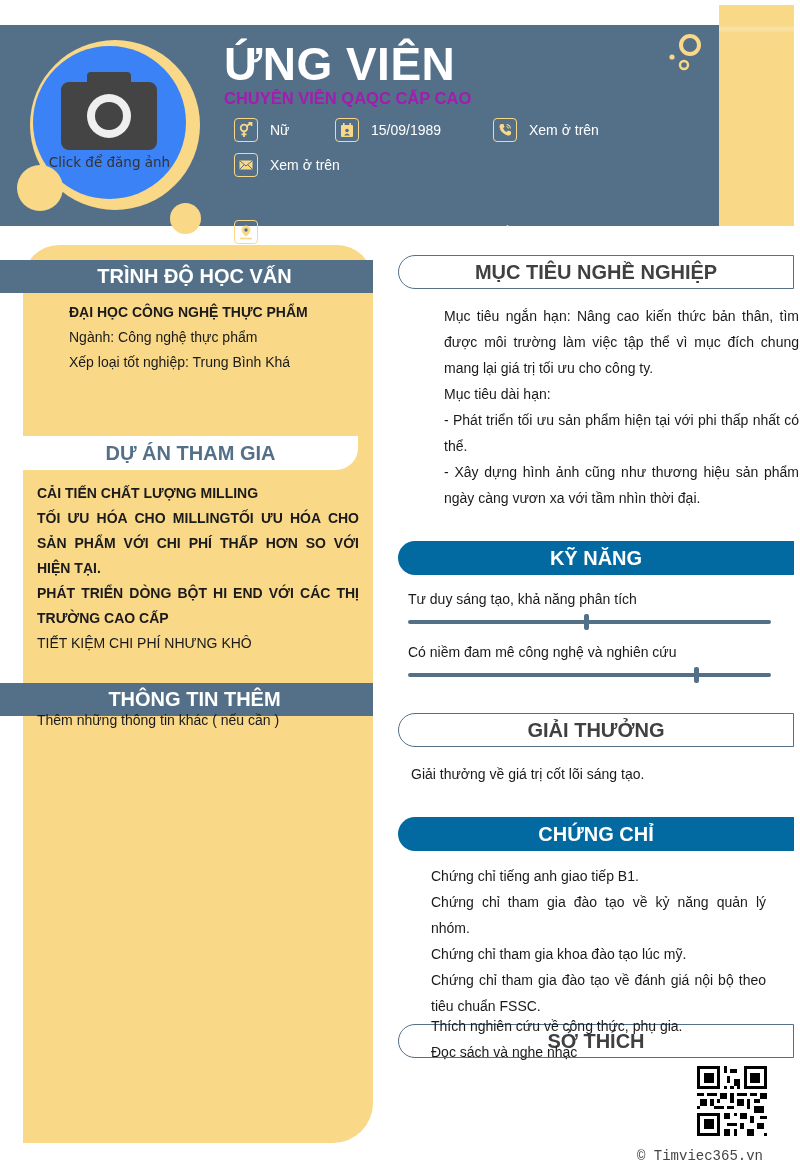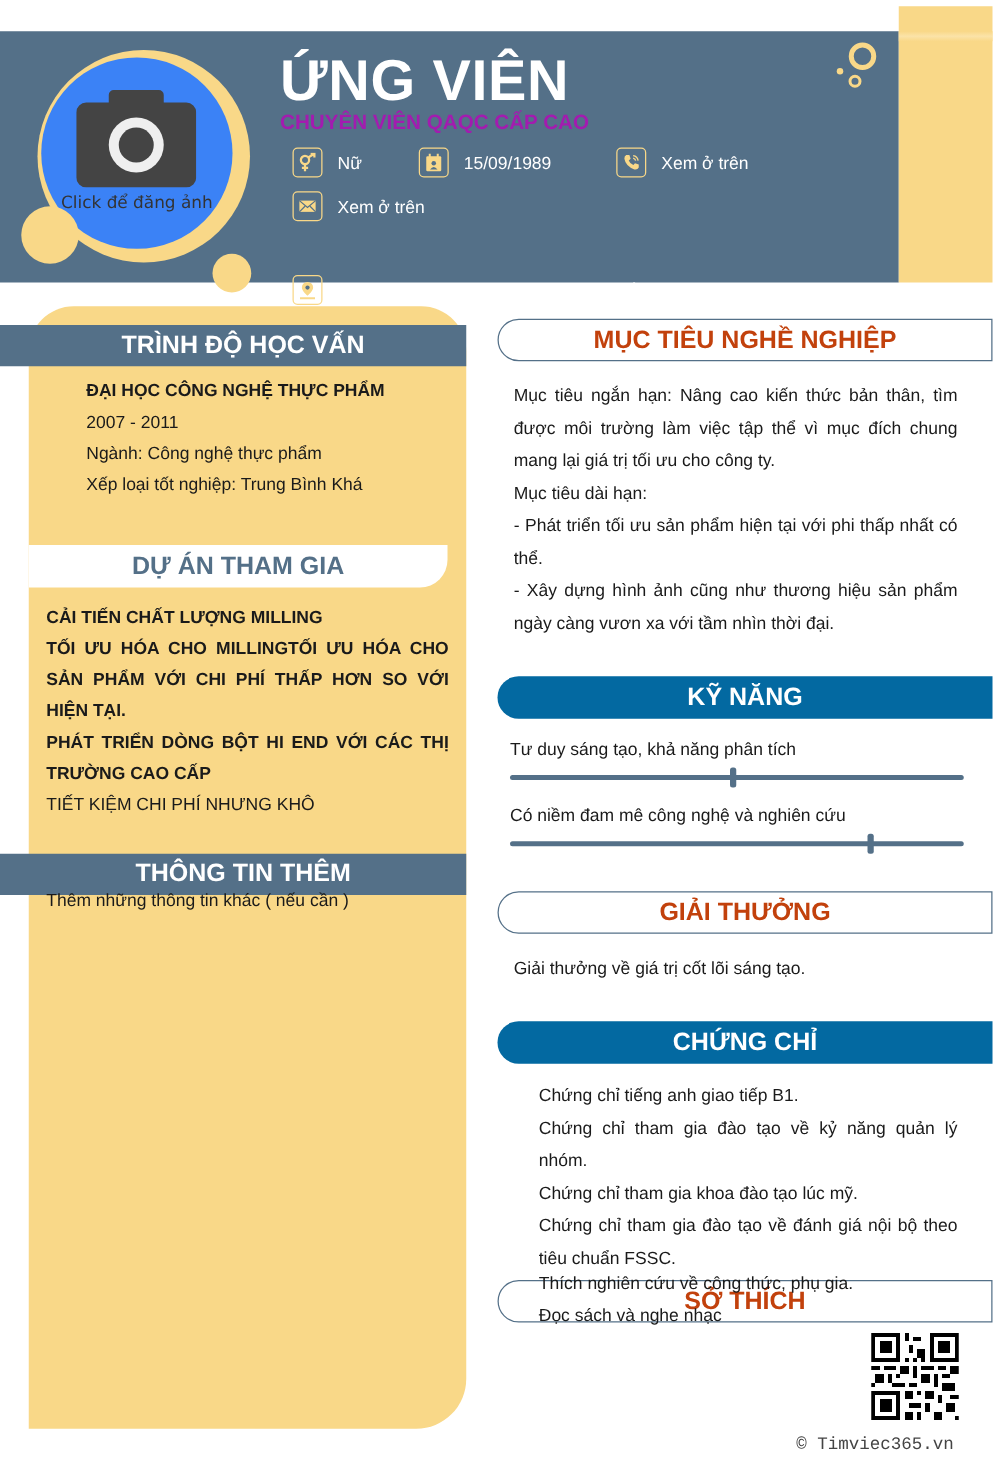--- a/index.html
+++ b/index.html
@@ -31,21 +31,21 @@
   
   .left-panel { position: absolute; left: 23px; top: 245px; width: 350px; height: 898px; background: #f9d888; border-radius: 36px 36px 36px 0; border-top-left-radius: 36px; }
   .left-panel { border-radius: 36px 36px 40px 0; }
   .left-head { position: absolute; left: 0; width: 373px; height: 33px; background: #547088; color: #fff; font-size: 20px; font-weight: bold; text-align: center; line-height: 33px; padding-left: 16px; }
   .left-head-white { position: absolute; left: 23px; width: 335px; height: 34px; background: #fff; color: #547088; font-size: 20px; font-weight: bold; text-align: center; line-height: 34px; border-radius: 0 0 22px 0; }
   .ltext { position: absolute; left: 37px; width: 322px; font-size: 14px; line-height: 25px; color: #1a1a1a; }
   .ltext .b { font-weight: bold; }
   .justify { text-align: justify; text-align-last: left; }
 
   
-  .rhead-outline { position: absolute; left: 398px; width: 396px; height: 34px; border: 1.2px solid #547088; border-radius: 18px 0 0 18px; color: #c2410c; font-size: 20px; font-weight: bold; text-align: center; line-height: 32px; background: #fff; }
+  .rhead-outline { position: absolute; left: 398px; width: 396px; height: 34px; border: 1.2px solid #547088; border-radius: 18px 0 0 18px; color: #404040; font-size: 20px; font-weight: bold; text-align: center; line-height: 32px; background: #fff; }
   .rhead-fill { position: absolute; left: 398px; width: 396px; height: 34px; background: #0369a1; border-radius: 18px 0 0 18px; color: #fff; font-size: 20px; font-weight: bold; text-align: center; line-height: 34px; }
   .rtext { position: absolute; left: 411px; width: 355px; font-size: 14px; line-height: 26px; color: #1a1a1a; }
   .rtext p { margin: 0; }
   .rtext.indent { left: 431px; width: 335px; }
 
   .skill-label { position: absolute; left: 408px; font-size: 14px; color: #1a1a1a; }
   .skill-bar { position: absolute; left: 408px; width: 363px; height: 4px; background: #547088; border-radius: 2px; }
   .skill-knob { position: absolute; top: -6px; width: 5px; height: 16px; background: #547088; border-radius: 2px; }
 
   .qr { position: absolute; left: 697px; top: 1066px; width: 70px; height: 70px; }
@@ -129,40 +129,39 @@
       </svg>
   </div>
   <span>KP Mỹ Thạnh, Phường Phú Mỹ, TP. Hồ Chí Minh.</span>
 </div>
 
 <div class="left-panel"></div>
 
 <div class="left-head" style="top:260px;">TRÌNH ĐỘ HỌC VẤN</div>
 <div class="ltext" style="top:300px;margin-left:32px;">
   <div class="b">ĐẠI HỌC CÔNG NGHỆ THỰC PHẨM</div>
-  <div>2007 - 2011</div>
   <div>Ngành: Công nghệ thực phẩm</div>
   <div>Xếp loại tốt nghiệp: Trung Bình Khá</div>
 </div>
 
 <div class="left-head-white" style="top:436px;">DỰ ÁN THAM GIA</div>
 <div class="ltext justify" style="top:481px;">
   <div class="b">CẢI TIẾN CHẤT LƯỢNG MILLING</div>
   <div class="b">TỐI ƯU HÓA CHO MILLINGTỐI ƯU HÓA CHO SẢN PHẨM VỚI CHI PHÍ THẤP HƠN SO VỚI HIỆN TẠI.</div>
   <div class="b">PHÁT TRIỂN DÒNG BỘT HI END VỚI CÁC THỊ TRƯỜNG CAO CẤP</div>
   <div>TIẾT KIỆM CHI PHÍ NHƯNG KHÔ</div>
 </div>
 
 <div class="left-head" style="top:683px;">THÔNG TIN THÊM</div>
 <div class="ltext" style="top:708px;">
   <div>Thêm những thông tin khác ( nếu cần )</div>
 </div>
 
 <div class="rhead-outline" style="top:255px;">MỤC TIÊU NGHỀ NGHIỆP</div>
-<div class="rtext justify" style="top:303px;">
+<div class="rtext justify" style="top:303px;margin-left:33px;">
   <p>Mục tiêu ngắn hạn: Nâng cao kiến thức bản thân, tìm được môi trường làm việc tập thể vì mục đích chung mang lại giá trị tối ưu cho công ty.</p>
   <p>Mục tiêu dài hạn:</p>
   <p>- Phát triển tối ưu sản phẩm hiện tại với phi thấp nhất có thể.</p>
   <p>- Xây dựng hình ảnh cũng như thương hiệu sản phẩm ngày càng vươn xa với tầm nhìn thời đại.</p>
 </div>
 
 <div class="rhead-fill" style="top:541px;">KỸ NĂNG</div>
 <div class="skill-label" style="top:591px;">Tư duy sáng tạo, khả năng phân tích</div>
 <div class="skill-bar" style="top:620px;">
   <div class="skill-knob" style="left:176px;"></div>

